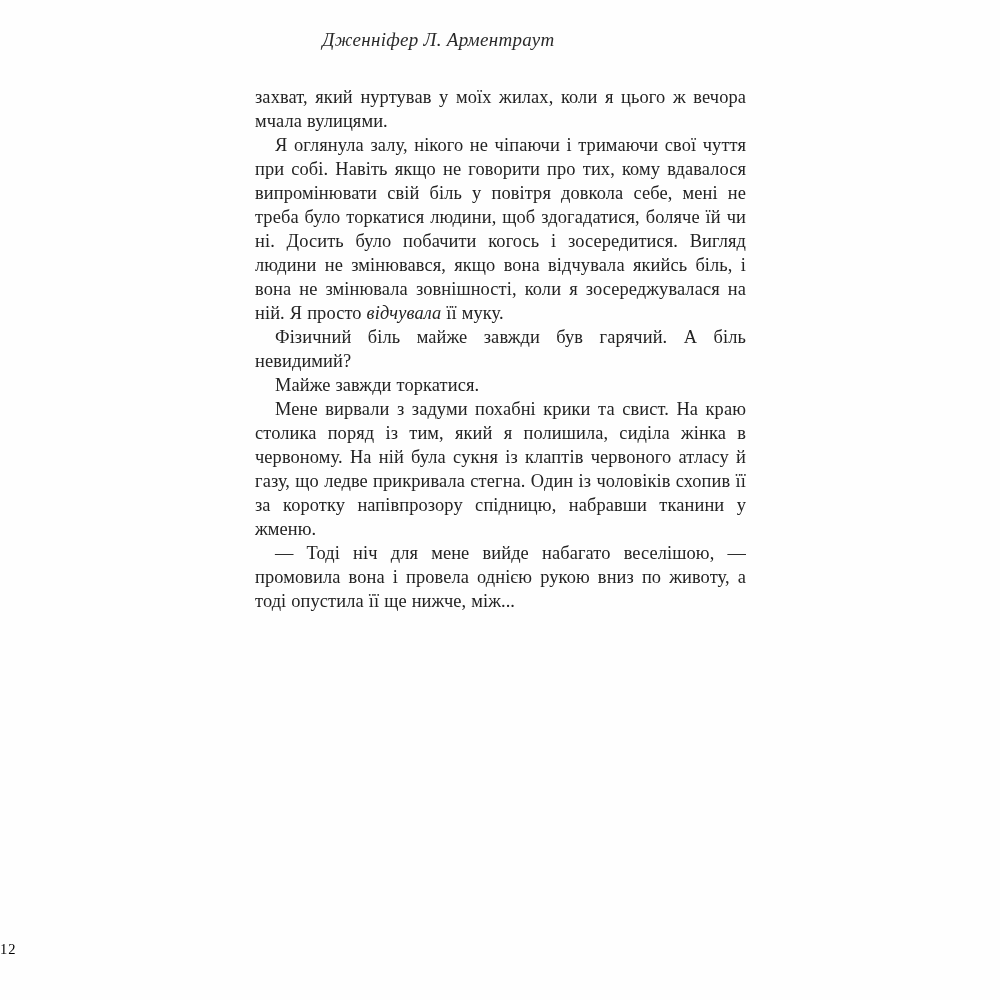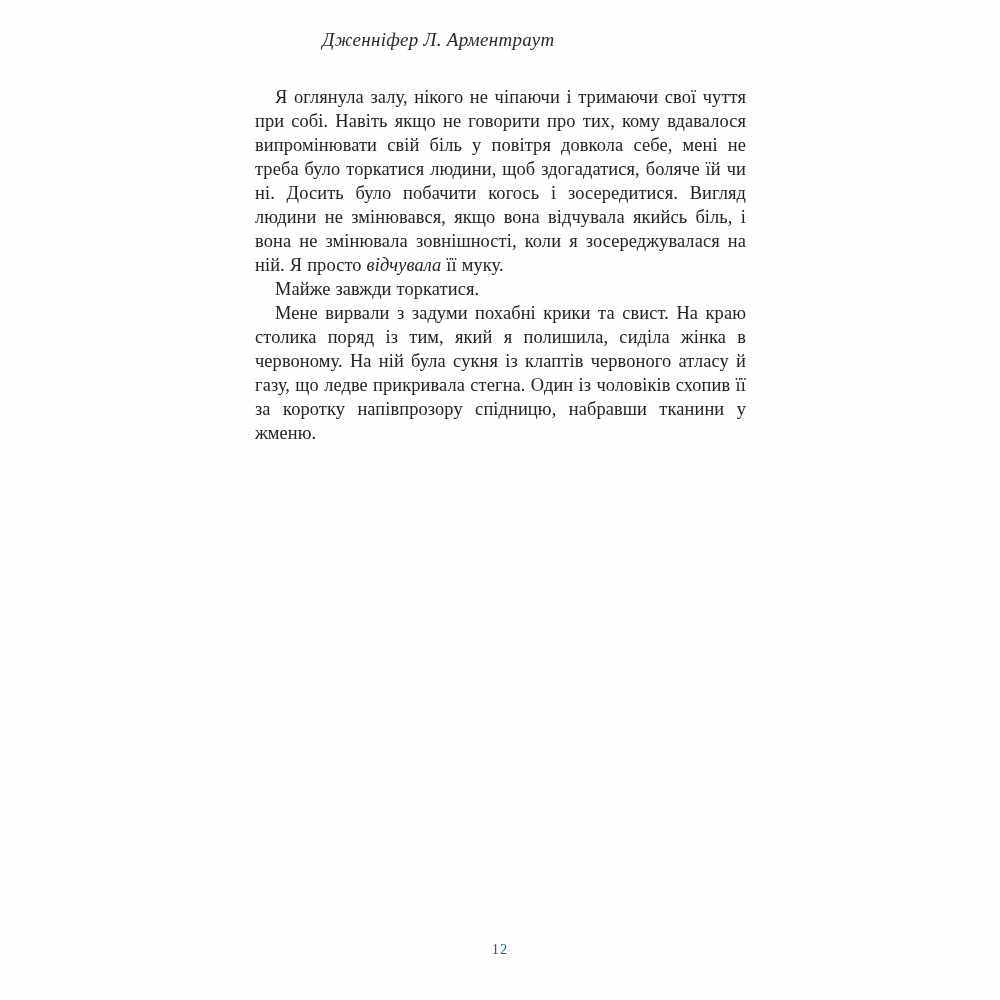--- a/index.html
+++ b/index.html
@@ -46,32 +46,34 @@
     text-indent: 20px;
   }
   .em {
     font-style: italic;
   }
   .page-number {
     position: absolute;
     top: 941px;
     left: 0;
     width: 1000px;
-    text-align: center;
     font-size: 14.5px;
     letter-spacing: 1px;
-    color: #0369a1;
+    color: #000000;
   }
 </style>
 </head>
 <body>
 
 <div class="book-page">
   <div class="running-header">Дженніфер Л. Арментраут</div>
 
   <div class="body-text">
+      <p class=""><span>захват, який нуртував у моїх жилах, коли я цього ж вечора мчала вулицями.</span></p>
       <p class="indent"><span>Я оглянула залу, нікого не чіпаючи і тримаючи свої чуття при собі. Навіть якщо не говорити про тих, кому вдавалося випромінювати свій біль у повітря довкола себе, мені не треба було торкатися людини, щоб здогадатися, боляче їй чи ні. Досить було побачити когось і зосередитися. Вигляд людини не змінювався, якщо вона відчувала якийсь біль, і вона не змінювала зовнішності, коли я зосереджувалася на ній. Я просто </span><span class="em">відчувала</span><span> її муку.</span></p>
+      <p class="indent"><span>Фізичний біль майже завжди був гарячий. А біль невидимий?</span></p>
       <p class="indent"><span>Майже завжди торкатися.</span></p>
       <p class="indent"><span>Мене вирвали з задуми похабні крики та свист. На краю столика поряд із тим, який я полишила, сиділа жінка в червоному. На ній була сукня із клаптів червоного атласу й газу, що ледве прикривала стегна. Один із чоловіків схопив її за коротку напівпрозору спідницю, набравши тканини у жменю.</span></p>
+      <p class="indent"><span>— Тоді ніч для мене вийде набагато веселішою, — промовила вона і провела однією рукою вниз по животу, а тоді опустила її ще нижче, між...</span></p>
     </div>
 
   <div class="page-number">12</div>
 </div>
 
 </body></html>

